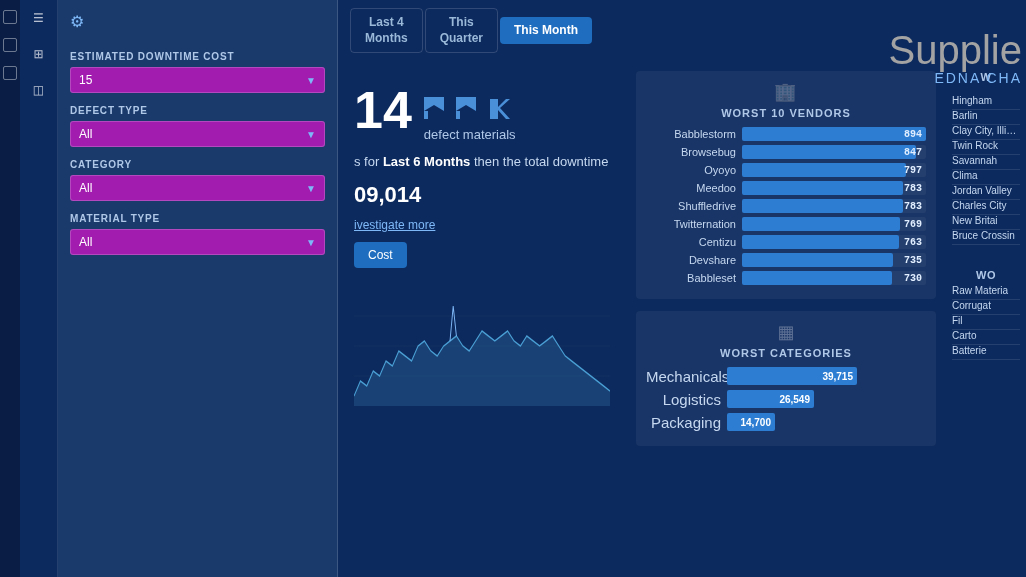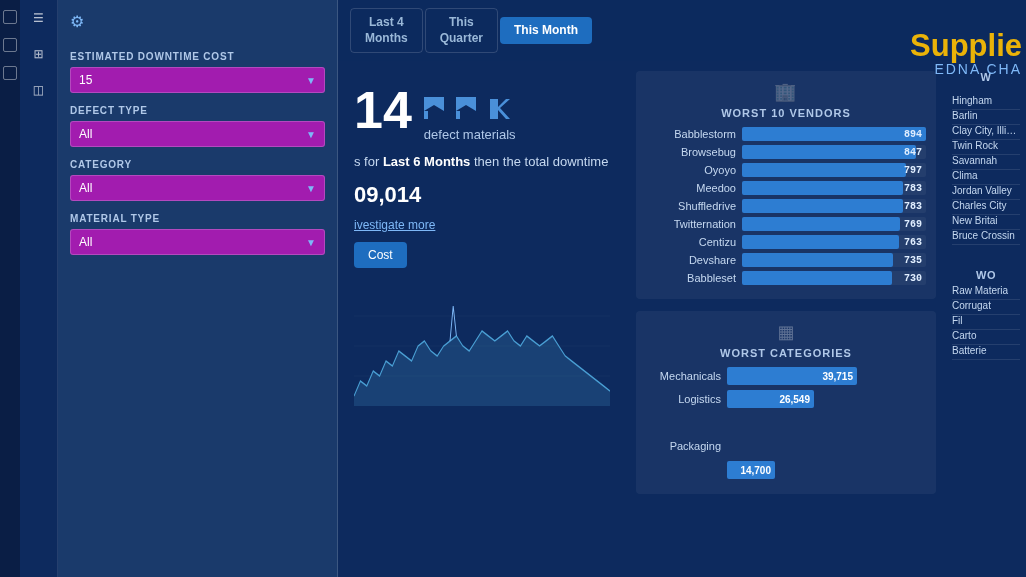--- a/index.html
+++ b/index.html
@@ -291,21 +291,21 @@
 
     
     .cat-item {
       display: flex;
       align-items: center;
       margin-bottom: 5px;
       gap: 6px;
     }
     .cat-label {
       color: #c5d8f0;
-      font-size: 11px;
+      font-size: 15px;
       width: 75px;
       text-align: right;
       flex-shrink: 0;
     }
     .cat-bar {
       height: 18px;
       background: #2d7dd2;
       border-radius: 2px;
       display: flex;
       align-items: center;
@@ -342,23 +342,23 @@
     .fr-item {
       color: #c5d8f0;
       font-size: 10px;
       border-bottom: 1px solid rgba(255,255,255,0.1);
       padding-bottom: 3px;
       white-space: nowrap;
       overflow: hidden;
       text-overflow: ellipsis;
     }
     .title-main {
-      font-size: 31px;
-      font-weight: 700;
-      color: #eab308;
+      font-size: 40px;
+      font-weight: 400;
+      color: #a3a3a3;
       line-height: 1;
     }
     .title-sub {
       font-size: 14px;
       color: #7eb8f7;
       font-weight: 400;
       letter-spacing: 2px;
     }
 
     .small-icon {
@@ -569,21 +569,21 @@
       </div>
     </div>
             <div class="cat-item">
       <span class="cat-label">Logistics</span>
       <div class="cat-bar" style="width:87px;">
         <span class="cat-value">26,549</span>
       </div>
     </div>
             <div class="cat-item">
       <span class="cat-label">Packaging</span>
-      <div class="cat-bar" style="width:48px;margin-top:48px;">
+      <div class="cat-bar" style="width:48px;">
         <span class="cat-value">14,700</span>
       </div>
     </div>
           </div>
       </div>
     </div>
 
     <div class="far-right">
       <div class="far-right-title">W</div>
       <div id="far-right-vendors">

